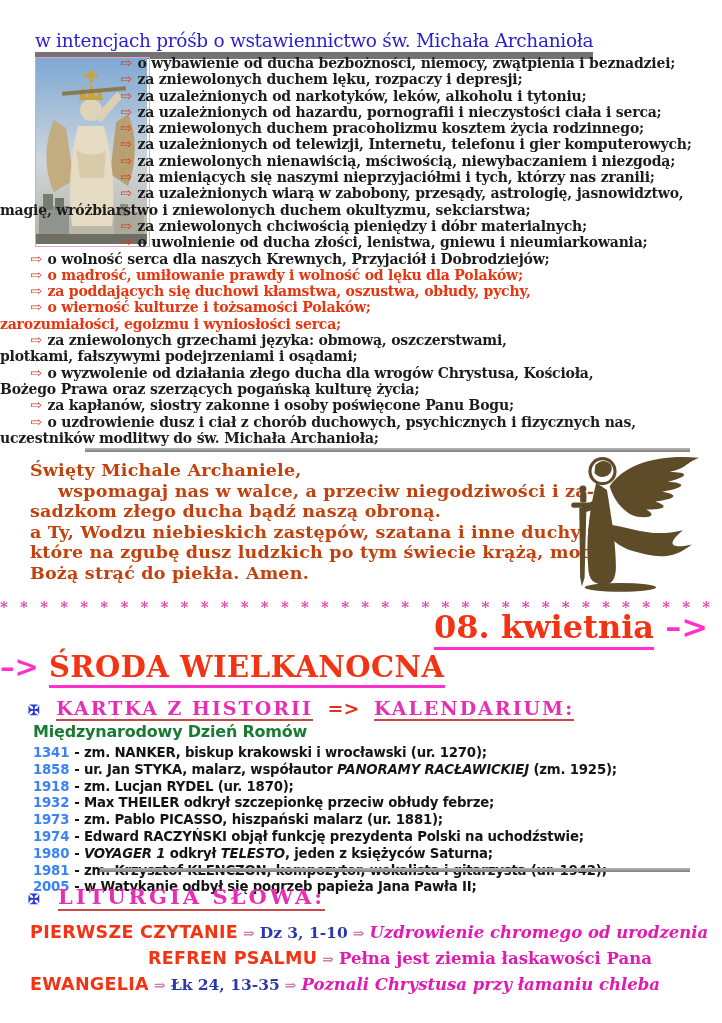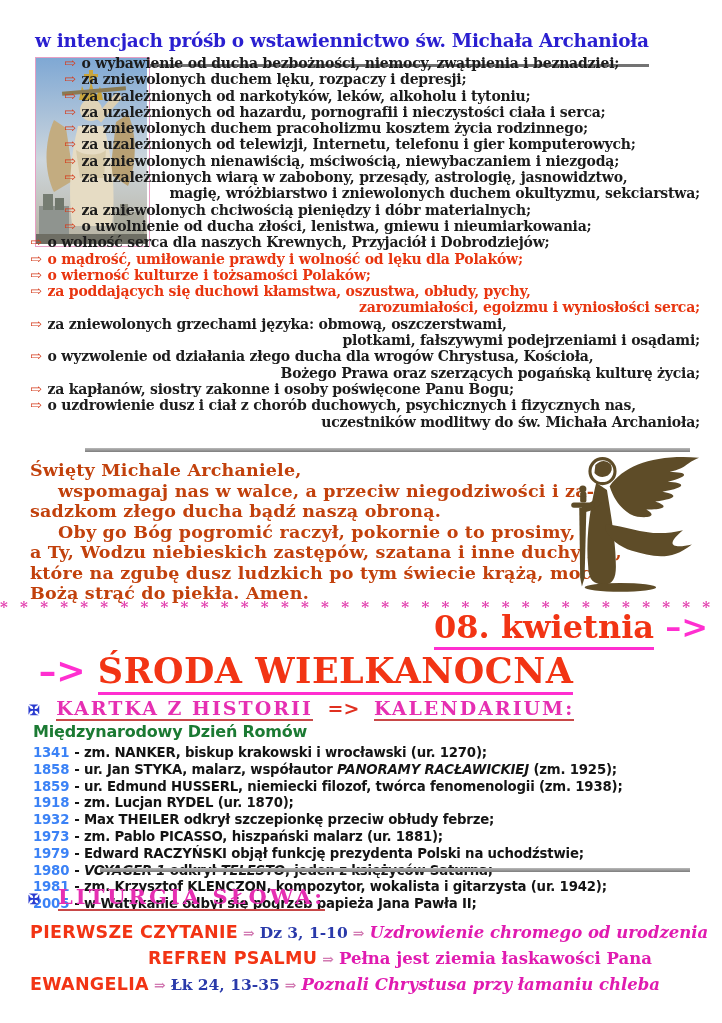--- a/index.html
+++ b/index.html
@@ -1,54 +1,54 @@
 <!DOCTYPE html>
 <html><head>
 <meta charset="utf-8">
 <style>
   html,body{margin:0;padding:0;background:#fff;}
   .page{position:relative;width:722px;height:1023px;background:#ffffff;overflow:hidden;
         font-family:"DejaVu Serif", serif;}
   
-  .doc-title{position:absolute;left:35px;top:30px;font-size:18.5px;font-weight:bold;
-             color:#2a1fd0;border-bottom:3px solid #737373;padding-bottom:13px;letter-spacing:-0.3px;}
+  .doc-title{position:absolute;left:35px;top:30px;font-size:18.5px;font-weight:normal;
+             color:#2a1fd0;border-bottom:7px solid #737373;padding-bottom:1px;letter-spacing:-0.3px;}
   
   .statue{position:absolute;left:35px;top:57px;width:113px;height:188px;border:1px solid #e79fc4;}
   
   .intent-block{position:absolute;left:0;top:55px;width:722px;}
   .intent-row{line-height:16.3px;font-size:14px;font-weight:bold;color:#1c1c1c;
               padding-right:30px;letter-spacing:-0.2px;white-space:nowrap;}
-  .intent-row.indent{padding-left:64px;}
+  .intent-row.indent{padding-left:120px;}
   .intent-row.wide{padding-left:30px;}
   .intent-row .arrow{color:#d43c1c;font-weight:bold;margin-right:6px;font-size:14px;}
   .intent-row.red{color:#e8350f;}
-  .cont-line{text-align:right;padding-right:22px;line-height:16.3px;font-size:14px;
+  .cont-line{padding-right:22px;line-height:16.3px;font-size:14px;
              font-weight:bold;letter-spacing:-0.2px;white-space:nowrap;}
-  .cont-line.red{color:#e8350f;margin-left:39px;}
+  .cont-line.red{color:#e8350f;}
   .cont-line.black{color:#1c1c1c;}
   
   .sep1{position:absolute;left:85px;top:448px;width:605px;height:4px;
         background:linear-gradient(#b9b9b9,#7d7d7d);}
   .sep2{position:absolute;left:100px;top:868px;width:590px;height:4px;
         background:linear-gradient(#b9b9b9,#7d7d7d);}
   
   .prayer{position:absolute;left:30px;top:460px;width:528px;color:#c2410c;font-weight:bold;
           font-size:17.5px;letter-spacing:0.2px;}
   .prayer-line{line-height:20.5px;white-space:nowrap;}
   .prayer-line.ind{text-indent:28px;}
   .angel{position:absolute;left:556px;top:452px;width:152px;height:142px;}
   
   .stars{position:absolute;left:0;top:598px;width:722px;text-align:center;color:#e23fae;
          font-weight:bold;font-size:15px;letter-spacing:1px;word-spacing:5px;white-space:nowrap;}
   
   .date-line{position:absolute;right:14px;top:608px;font-size:32px;font-weight:bold;color:#f23414;
              text-align:right;white-space:nowrap;}
   .date-line .d-text{border-bottom:3px solid #ff2fd0;padding-bottom:1px;}
   .pink-arrow{color:#ff2fd0;font-weight:bold;}
-  .day-line{position:absolute;left:0;top:650px;width:612px;text-align:center;font-size:35px;
+  .day-line{position:absolute;left:0;top:650px;width:612px;font-size:29px;
             font-weight:bold;color:#f23414;white-space:nowrap;}
   .day-line .d-text{border-bottom:3px solid #ff2fd0;padding-bottom:1px;letter-spacing:0.5px;}
   
   .kartka{position:absolute;left:28px;top:697px;font-size:19px;font-weight:bold;
           letter-spacing:2px;white-space:nowrap;}
   .cross{color:#2a3bd0;font-size:14px;letter-spacing:0;margin-right:8px;}
   .pinkhead{color:#e62fb2;border-bottom:2px solid #c84848;padding-bottom:0px;}
   .redsep{color:#e03020;letter-spacing:0;margin:0 6px;}
   .hist-sub{position:absolute;left:33px;top:722px;font-family:"DejaVu Sans",sans-serif;
             font-size:16px;font-weight:bold;color:#1b7a33;letter-spacing:-0.2px;}
@@ -107,45 +107,45 @@
   </div>
 
   <div class="intent-block" id="intent-block">
       <div class="intent-row indent"><span class="arrow">⇨</span><span>o wybawienie od ducha bezbożności, niemocy, zwątpienia i beznadziei;</span></div>
       <div class="intent-row indent"><span class="arrow">⇨</span><span>za zniewolonych duchem lęku, rozpaczy i depresji;</span></div>
       <div class="intent-row indent"><span class="arrow">⇨</span><span>za uzależnionych od narkotyków, leków, alkoholu i tytoniu;</span></div>
       <div class="intent-row indent"><span class="arrow">⇨</span><span>za uzależnionych od hazardu, pornografii i nieczystości ciała i serca;</span></div>
       <div class="intent-row indent"><span class="arrow">⇨</span><span>za zniewolonych duchem pracoholizmu kosztem życia rodzinnego;</span></div>
       <div class="intent-row indent"><span class="arrow">⇨</span><span>za uzależnionych od telewizji, Internetu, telefonu i gier komputerowych;</span></div>
       <div class="intent-row indent"><span class="arrow">⇨</span><span>za zniewolonych nienawiścią, mściwością, niewybaczaniem i niezgodą;</span></div>
+      <div class="intent-row indent"><span class="arrow">⇨</span><span>za mieniących się naszymi nieprzyjaciółmi i tych, którzy nas zranili;</span></div>
       <div class="intent-row indent"><span class="arrow">⇨</span><span>za uzależnionych wiarą w zabobony, przesądy, astrologię, jasnowidztwo,</span></div>
       <div class="cont-line black">magię, wróżbiarstwo i zniewolonych duchem okultyzmu, sekciarstwa;</div>
       <div class="intent-row indent"><span class="arrow">⇨</span><span>za zniewolonych chciwością pieniędzy i dóbr materialnych;</span></div>
       <div class="intent-row indent"><span class="arrow">⇨</span><span>o uwolnienie od ducha złości, lenistwa, gniewu i nieumiarkowania;</span></div>
       <div class="intent-row wide"><span class="arrow">⇨</span><span>o wolność serca dla naszych Krewnych, Przyjaciół i Dobrodziejów;</span></div>
       <div class="intent-row wide red"><span class="arrow">⇨</span><span>o mądrość, umiłowanie prawdy i wolność od lęku dla Polaków;</span></div>
+      <div class="intent-row wide red"><span class="arrow">⇨</span><span>za poddających się duchowi kłamstwa, oszustwa, obłudy, pychy,</span></div>
       <div class="intent-row wide red"><span class="arrow">⇨</span><span>o wierność kulturze i tożsamości Polaków;</span></div>
-      <div class="intent-row wide red"><span class="arrow">⇨</span><span>za poddających się duchowi kłamstwa, oszustwa, obłudy, pychy,</span></div>
       <div class="cont-line red">zarozumiałości, egoizmu i wyniosłości serca;</div>
       <div class="intent-row wide"><span class="arrow">⇨</span><span>za zniewolonych grzechami języka: obmową, oszczerstwami,</span></div>
       <div class="cont-line black">plotkami, fałszywymi podejrzeniami i osądami;</div>
       <div class="intent-row wide"><span class="arrow">⇨</span><span>o wyzwolenie od działania złego ducha dla wrogów Chrystusa, Kościoła,</span></div>
       <div class="cont-line black">Bożego Prawa oraz szerzących pogańską kulturę życia;</div>
       <div class="intent-row wide"><span class="arrow">⇨</span><span>za kapłanów, siostry zakonne i osoby poświęcone Panu Bogu;</span></div>
       <div class="intent-row wide"><span class="arrow">⇨</span><span>o uzdrowienie dusz i ciał z chorób duchowych, psychicznych i fizycznych nas,</span></div>
       <div class="cont-line black">uczestników modlitwy do św. Michała Archanioła;</div>
     </div>
 
   <div class="sep1"></div>
 
   <div class="prayer" id="prayer">
       <div class="prayer-line">Święty Michale Archaniele,</div>
       <div class="prayer-line ind">wspomagaj nas w walce, a przeciw niegodziwości i za-</div>
       <div class="prayer-line">sadzkom złego ducha bądź naszą obroną.</div>
-      <div class="prayer-line ind">Oby go Bóg pogromić raczył, pokornie o to prosimy,</div>
       <div class="prayer-line">a Ty, Wodzu niebieskich zastępów, szatana i inne duchy złe,</div>
       <div class="prayer-line">które na zgubę dusz ludzkich po tym świecie krążą, mocą</div>
       <div class="prayer-line">Bożą strąć do piekła. Amen.</div>
     </div>
 
   <div class="angel">
     <svg width="152" height="142" viewBox="0 0 170 158">
       <g fill="#5e4c28" stroke="none">
         <circle cx="52" cy="21" r="14" fill="none" stroke="#5e4c28" stroke-width="3.5"></circle>
         <path d="M44,14 q9,-8 17,-1 q4,7 -3,13 q-9,4 -15,-3 z"></path>
@@ -179,25 +179,24 @@
     <span class="pinkhead">KARTKA Z HISTORII</span>
     <span class="redsep">=&gt;</span>
     <span class="pinkhead">KALENDARIUM:</span>
   </div>
 
   <div class="hist-sub">Międzynarodowy Dzień Romów</div>
 
   <div class="calendar" id="calendar">
       <div class="cal-row"><span class="year">1341</span><span>- zm. NANKER, biskup krakowski i wrocławski (ur. 1270);</span></div>
       <div class="cal-row"><span class="year">1858</span><span>- ur. Jan STYKA, malarz, współautor </span><i>PANORAMY RACŁAWICKIEJ</i><span> (zm. 1925);</span></div>
-      <div class="cal-row"><span class="year">1859</span><span>- ur. Edmund HUSSERL, niemiecki filozof, twórca fenomenologii (zm. 1938);</span></div>
       <div class="cal-row"><span class="year">1918</span><span>- zm. Lucjan RYDEL (ur. 1870);</span></div>
       <div class="cal-row"><span class="year">1932</span><span>- Max THEILER odkrył szczepionkę przeciw obłudy febrze;</span></div>
       <div class="cal-row"><span class="year">1973</span><span>- zm. Pablo PICASSO, hiszpański malarz (ur. 1881);</span></div>
-      <div class="cal-row"><span class="year">1979</span><span>- Edward RACZYŃSKI objął funkcję prezydenta Polski na uchodźstwie;</span></div>
+      <div class="cal-row"><span class="year">1974</span><span>- Edward RACZYŃSKI objął funkcję prezydenta Polski na uchodźstwie;</span></div>
       <div class="cal-row"><span class="year">1980</span><span>- </span><i>VOYAGER 1</i><span> odkrył </span><i>TELESTO</i><span>, jeden z księżyców Saturna;</span></div>
       <div class="cal-row"><span class="year">1981</span><span>- zm. Krzysztof KLENCZON, kompozytor, wokalista i gitarzysta (ur. 1942);</span></div>
       <div class="cal-row"><span class="year">2005</span><span>- w Watykanie odbył się pogrzeb papieża Jana Pawła II;</span></div>
     </div>
 
   <div class="sep2"></div>
 
   <div class="liturgia">
     <span class="cross">✠</span>
     <span class="pinkhead">LITURGIA SŁOWA:</span>

